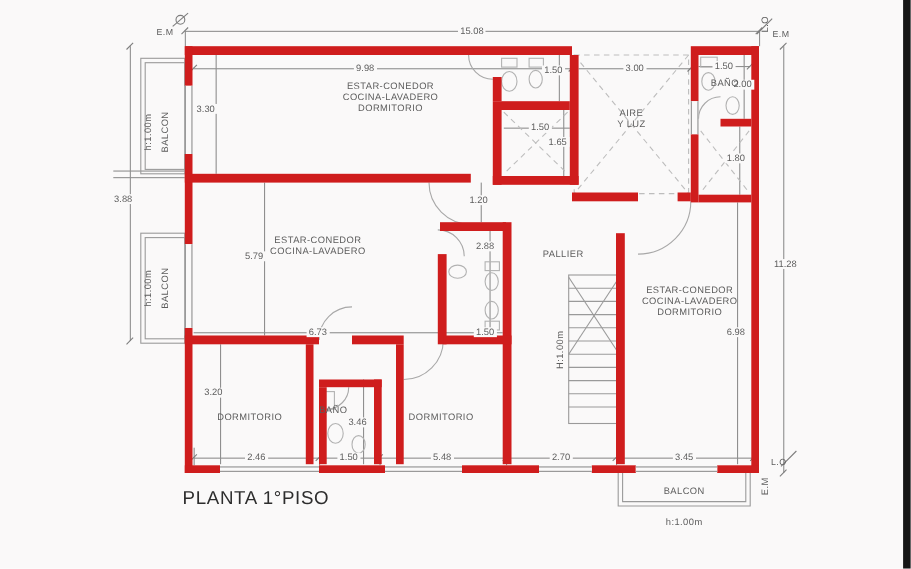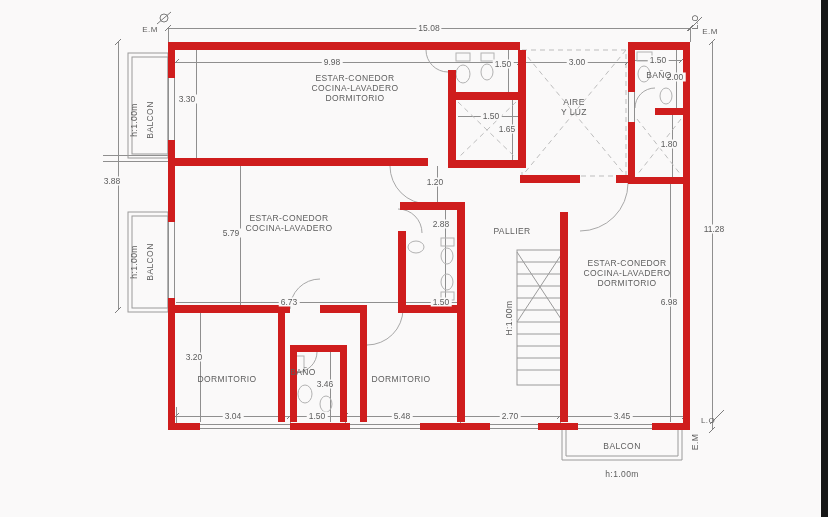--- a/index.html
+++ b/index.html
@@ -201,31 +201,31 @@
   <div class="dim" style="left:429px;top:28px">15.08</div>
   <div class="dim" style="left:332px;top:62px">9.98</div>
   <div class="dim" style="left:577px;top:62px">3.00</div>
   <div class="dim" style="left:658px;top:60px">1.50</div>
   <div class="dim" style="left:675px;top:77px">2.00</div>
   <div class="dim" style="left:669px;top:144px">1.80</div>
   <div class="dim" style="left:112px;top:181px">3.88</div>
   <div class="dim" style="left:187px;top:99px">3.30</div>
   <div class="dim" style="left:231px;top:233px">5.79</div>
   <div class="dim" style="left:194px;top:357px">3.20</div>
-  <div class="dim" style="left:714px;top:229px">11.28</div>
+  <div class="dim" style="left:714px;top:240px">11.28</div>
   <div class="dim" style="left:669px;top:302px">6.98</div>
   <div class="dim" style="left:503px;top:64px">1.50</div>
   <div class="dim" style="left:491px;top:116px">1.50</div>
   <div class="dim" style="left:507px;top:129px">1.65</div>
   <div class="dim" style="left:435px;top:182px">1.20</div>
   <div class="dim" style="left:441px;top:224px">2.88</div>
   <div class="dim" style="left:441px;top:302px">1.50</div>
   <div class="dim" style="left:289px;top:302px">6.73</div>
   <div class="dim" style="left:325px;top:384px">3.46</div>
-  <div class="dim" style="left:233px;top:416px">3.04</div>
+  <div class="dim" style="left:233px;top:416px">2.46</div>
   <div class="dim" style="left:317px;top:416px">1.50</div>
   <div class="dim" style="left:402px;top:416px">5.48</div>
   <div class="dim" style="left:510px;top:416px">2.70</div>
   <div class="dim" style="left:622px;top:416px">3.45</div>
 
   <div class="rl" style="left:355px;top:88px">
     <div>ESTAR-CONEDOR</div>
     <div>COCINA-LAVADERO</div>
     <div>DORMITORIO</div>
   </div>
@@ -254,15 +254,16 @@
   <div class="rl" style="left:622px;top:446px">BALCON</div>
   <div class="rl" style="left:622px;top:474px">h:1.00m</div>
   <div class="vt" style="left:509px;top:318px">H:1.00m</div>
 
   <div class="rl sm" style="left:150px;top:30px">E.M</div>
   <div class="vt sm" style="left:695px;top:22px">L.O</div>
   <div class="rl sm" style="left:710px;top:32px">E.M</div>
   <div class="rl sm" style="left:708px;top:421px">L.O</div>
   <div class="vt sm" style="left:695px;top:442px">E.M</div>
 
+  <div class="plan-title" style="left:166px;top:443px">PLANTA 1°PISO</div>
 
   <div class="edgebar" style="left:821px;top:0;width:7px;height:517px"></div>
 </div>
 
 </body></html>

